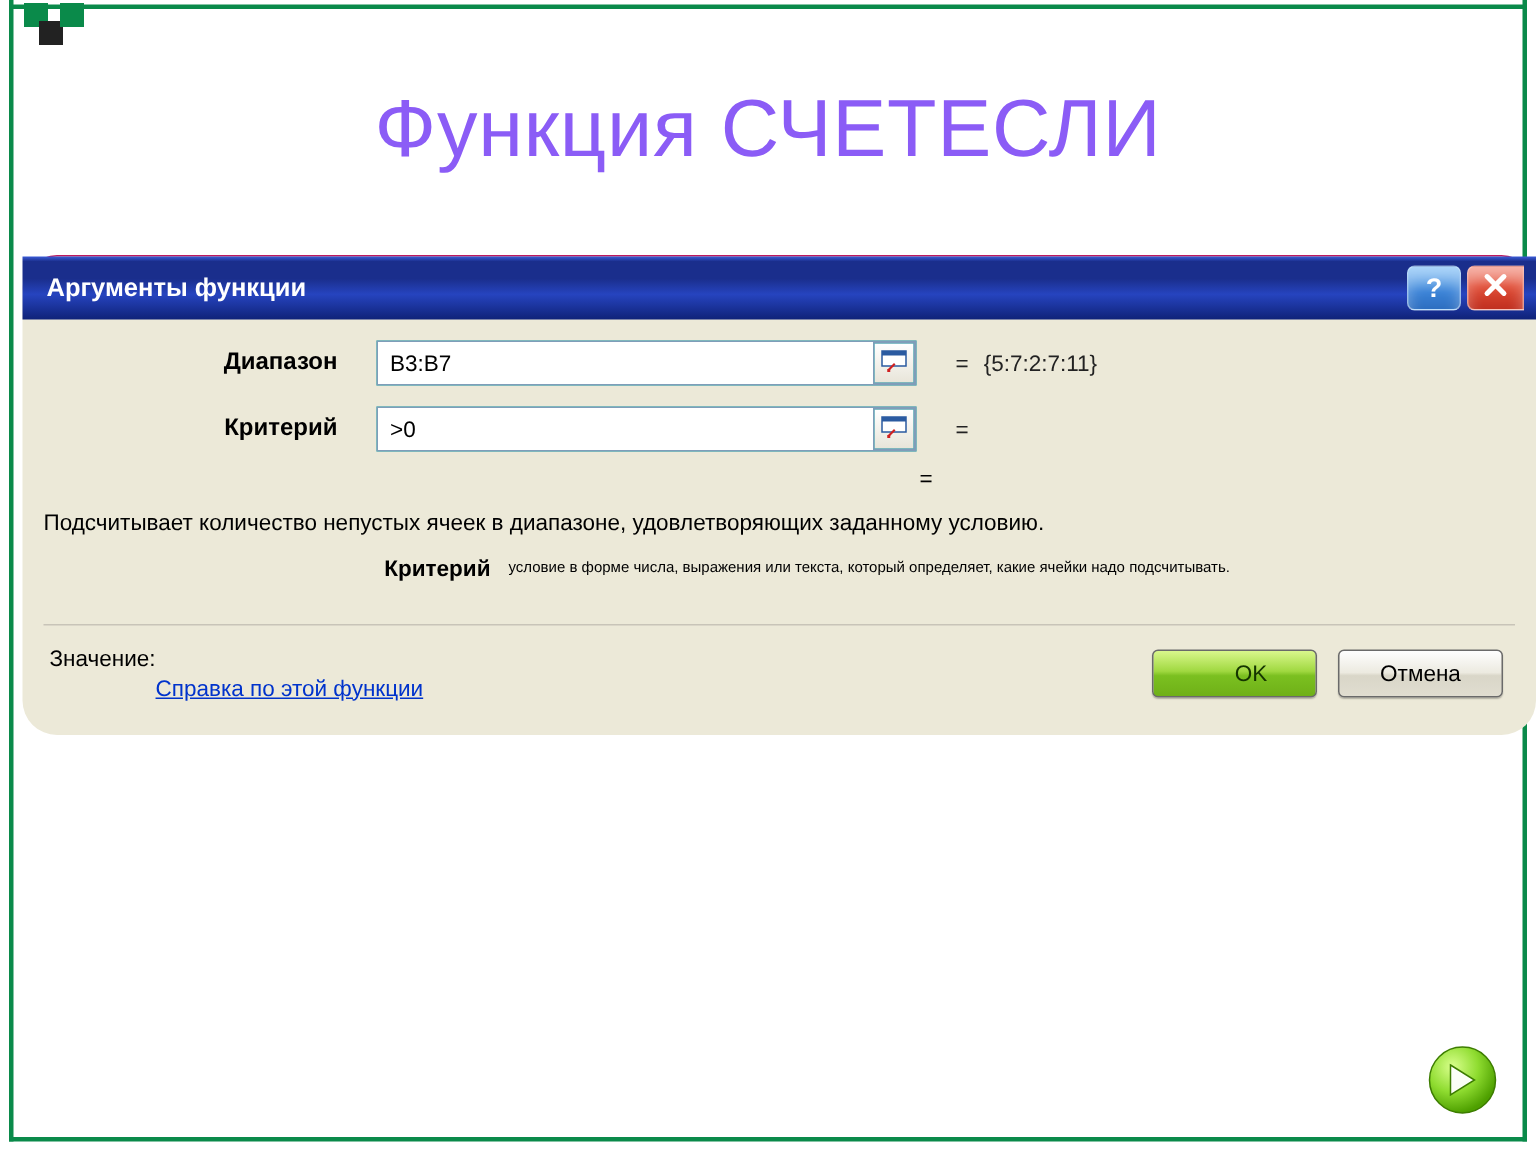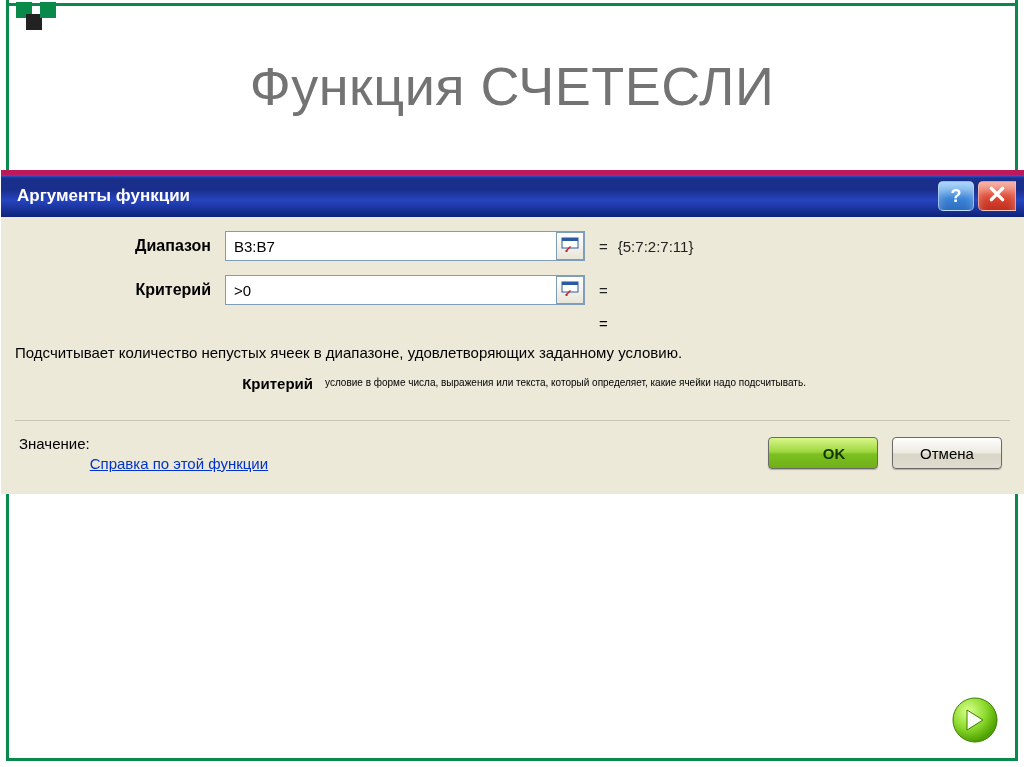--- a/index.html
+++ b/index.html
@@ -32,36 +32,37 @@
     top: 0; left: 14px;
     display: flex;
     flex-wrap: wrap;
     width: 70px;
   }
   .deco-sq { width: 16px; height: 16px; background: #0a8a4a; margin: 2px; }
   .deco-sq.b { background: #222; }
   .slide-title {
     text-align: center;
     font-size: 54px;
-    color: #737373;
+    color: #8b5cf6;
     margin-top: 55px;
     font-weight: normal;
     letter-spacing: 0.5px;
   }
   
   .dialog {
     position: absolute;
     top: 170px;
-    left: 1px;
+    left: 15px;
     right: 0;
     background: #ece9d8;
-    border-top: 5px solid #be185d;
+    border-top: 1px solid #be185d;
     font-family: Tahoma, Arial, sans-serif;
     font-size: 14px;
     color: #000;
+    border-radius: 23px;
   }
   .titlebar {
     height: 42px;
     background: linear-gradient(180deg, #3a5bd7 0%, #1a2e8c 8%, #1a2e8c 35%, #2644bf 60%, #0f2278 100%);
     display: flex;
     align-items: center;
     padding: 0 8px 0 16px;
     color: #fff;
     font-weight: bold;
     font-size: 17px;
@@ -90,20 +91,21 @@
   }
   .fn-name {
     font-size: 15px;
     margin-bottom: 12px;
     margin-left: 4px;
   }
   .arg-row {
     display: flex;
     align-items: center;
     margin-bottom: 14px;
+    gap: 12px;
   }
   .arg-label {
     width: 210px;
     text-align: right;
     font-weight: bold;
     font-size: 16px;
     padding-right: 14px;
   }
   .arg-input-wrap {
     display: flex;
@@ -191,21 +193,21 @@
     padding: 0 18px;
     border: 1px solid #6a6a6a;
     border-radius: 4px;
     font-size: 15px;
     font-family: Tahoma, Arial, sans-serif;
     cursor: pointer;
     box-shadow: 0 1px 1px rgba(0,0,0,.25);
   }
   .btn.ok {
     background: linear-gradient(180deg,#d9f78c 0%, #a0d840 45%, #7bc020 55%, #6fb018 100%);
-    color:#153500; font-weight:bold;padding-left:40px;
+    color:#153500; font-weight:normal;padding-left:40px;
   }
   .btn.cancel {
     background: linear-gradient(180deg,#fefefe 0%, #eceae0 48%, #d9d6c8 55%, #e0ddd0 100%);
   }
   .bottom-caption {
     position: absolute;
     bottom: 30px;
     left: 0; right: 0;
     text-align:center;
     font-size: 38px;

